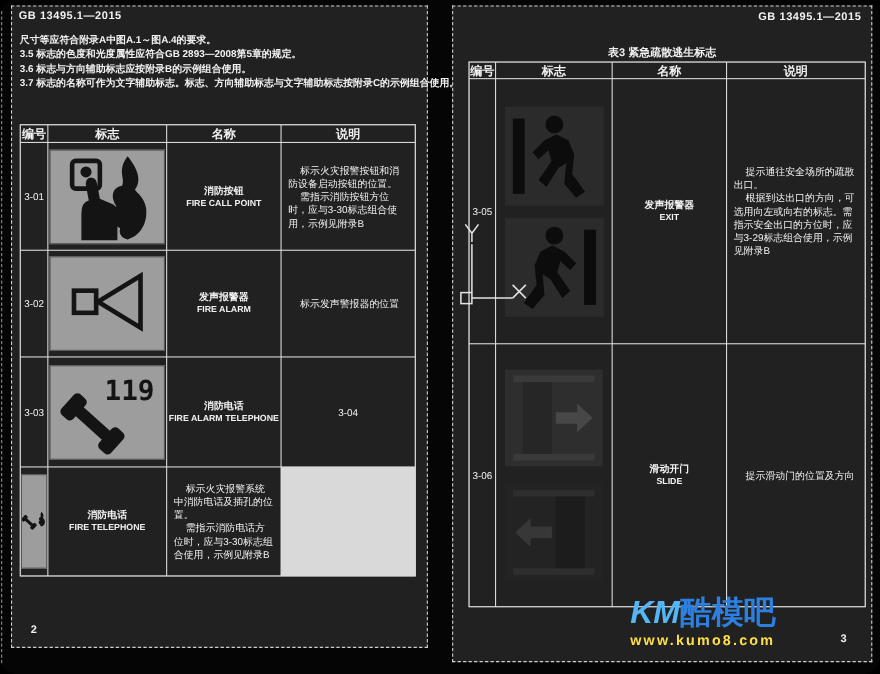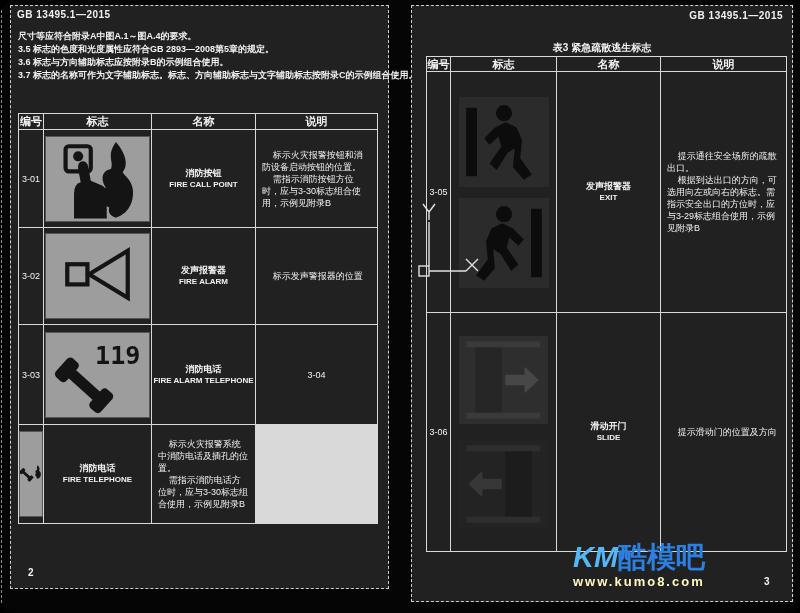--- a/index.html
+++ b/index.html
@@ -39,21 +39,21 @@
   .sign-dark{width:90px;height:90px;background:#2b2b2b;}
   .sign-dark.slide-a{width:89px;height:88px;background:#2e2e2e;}
   .sign-dark.slide-b{width:89px;height:88px;background:#232323;}
   .pageno{position:absolute;font-size:10px;font-weight:bold;}
   #pn2{left:17px;top:561px;}
   #pn3{left:352px;top:570px;}
   #ucs{position:absolute;left:408px;top:196px;width:86px;height:92px;z-index:3;}
   #watermark{position:absolute;left:573px;top:542px;width:190px;text-align:left;z-index:5;}
   .wm-brand{font-size:29px;font-weight:bold;line-height:30px;color:#2d7fe0;}
   .wm-brand .px{color:#55b6f6;font-style:italic;}
-  .wm-url{font-size:13px;font-weight:bold;letter-spacing:2px;color:#fef9c3;margin-top:2px;}
+  .wm-url{font-size:13px;font-weight:bold;letter-spacing:2px;color:#fde047;margin-top:2px;}
 </style>
 </head>
 <body>
 
 <div id="canvas">
   <div class="edge-dash"></div>
 
   <section class="page" id="left-page">
     <div class="gb-hdr l">GB 13495.1—2015</div>
 

